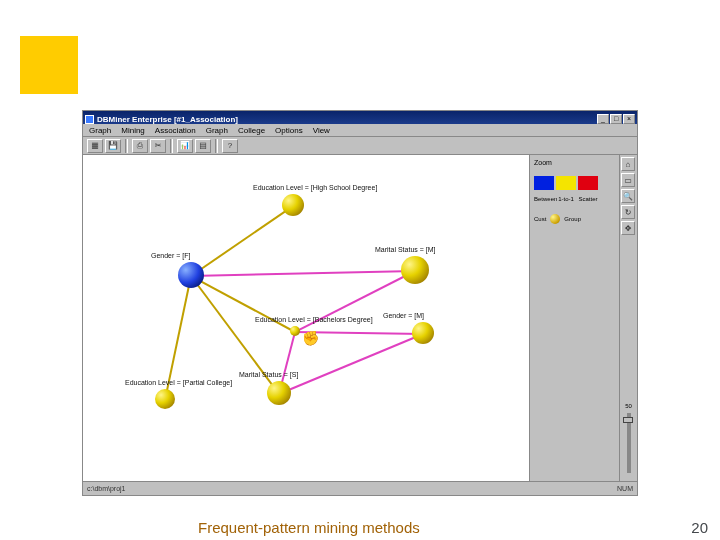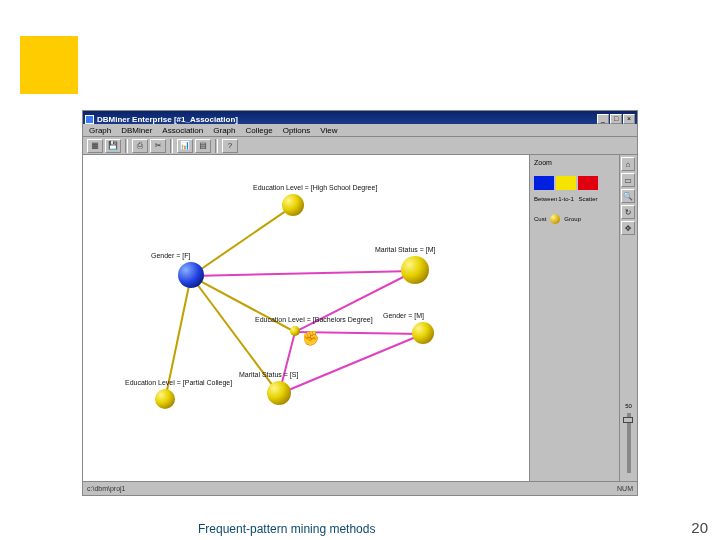--- a/index.html
+++ b/index.html
@@ -34,21 +34,21 @@
   .slider-track { width:4px; height:60px; background:#888; position:relative; }
   .slider-thumb { width:10px; height:6px; background:#c0c0c0; border:1px solid #444; position:absolute; left:-4px; top:4px; }
   .statusbar { height:14px; background:#c0c0c0; border-top:1px solid #888; display:flex; align-items:center; justify-content:space-between; padding:0 4px; font-size:7px; color:#333; }
   .node-ball { position:absolute; border-radius:50%; background:radial-gradient(circle at 30% 30%, #fff588, #e6d200 40%, #a08000 80%, #403000); }
   .node-ball.blue { background:radial-gradient(circle at 30% 30%, #88b0ff, #2040e0 50%, #001060 90%); }
   .node-label { position:absolute; font-size:7px; color:#111; white-space:nowrap; }
   .edge { position:absolute; border-top:2px solid; transform-origin:left center; }
   .edge.magenta { border-color:#e040c0; }
   .edge.gold { border-color:#c0a000; }
   .cursor-hand { position:absolute; font-size:14px; color:#000; }
-  .footer-text { position:absolute; bottom:4px; left:198px; font-size:12px; color:#0c4a6e; font-family: Verdana, sans-serif; }
+  .footer-text { position:absolute; bottom:4px; left:198px; font-size:15px; color:#a16207; font-family: Verdana, sans-serif; }
   .page-num { position:absolute; bottom:4px; right:12px; font-size:15px; color:#44484c; font-family: Verdana, sans-serif; }
 </style>
 </head>
 <body>
 
 <div class="slide">
   <div class="yellow-square"></div>
 
   <div class="app-window">
 
@@ -59,21 +59,21 @@
       </div>
       <div class="win-btns">
         <div class="win-btn">_</div>
         <div class="win-btn">□</div>
         <div class="win-btn">×</div>
       </div>
     </div>
 
     <div class="menubar">
       <span>Graph</span>
-      <span>DBMiner</span>
+      <span>Mining</span>
       <span>Association</span>
       <span>Graph</span>
       <span>College</span>
       <span>Options</span>
       <span>View</span>
     </div>
 
     <div class="toolbar">
       <div class="tool-btn">▦</div>
       <div class="tool-btn">💾</div>

